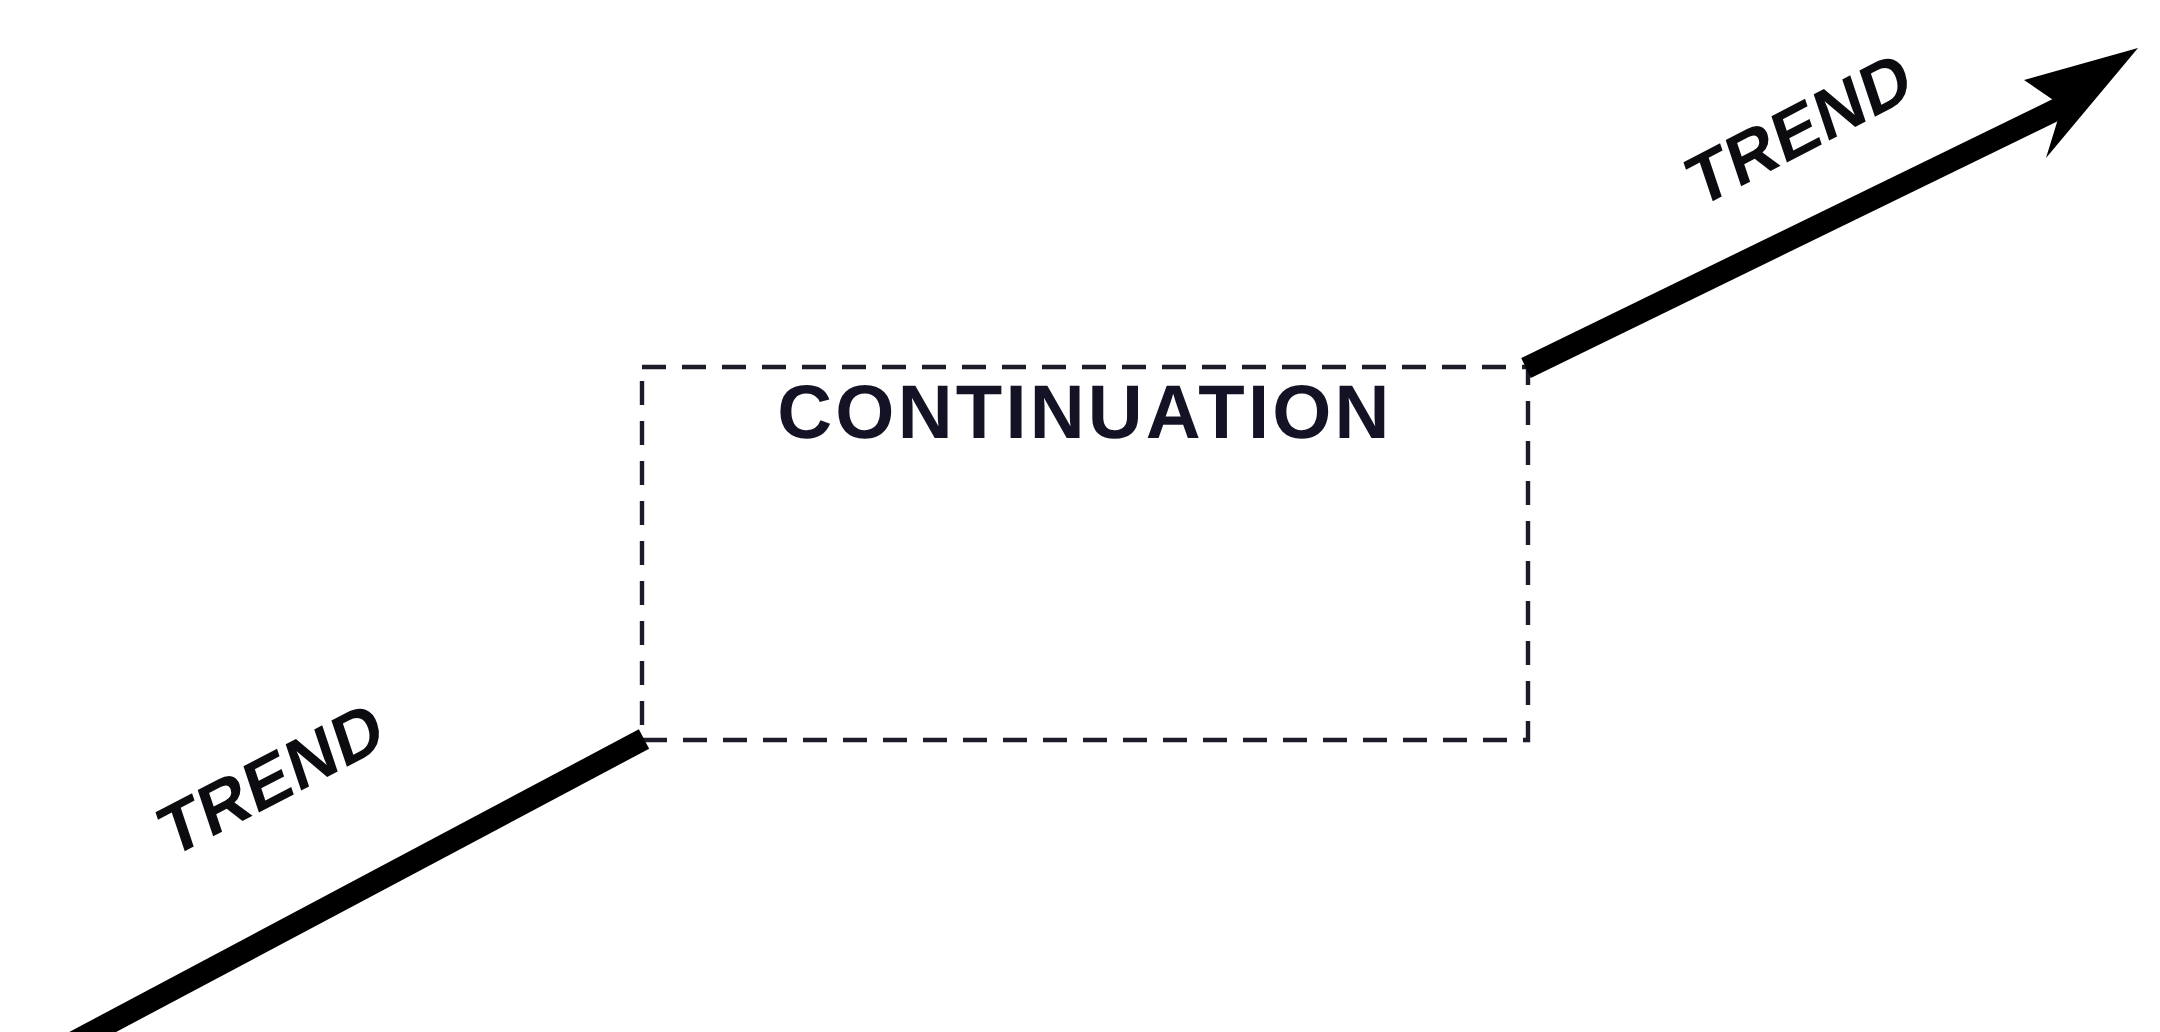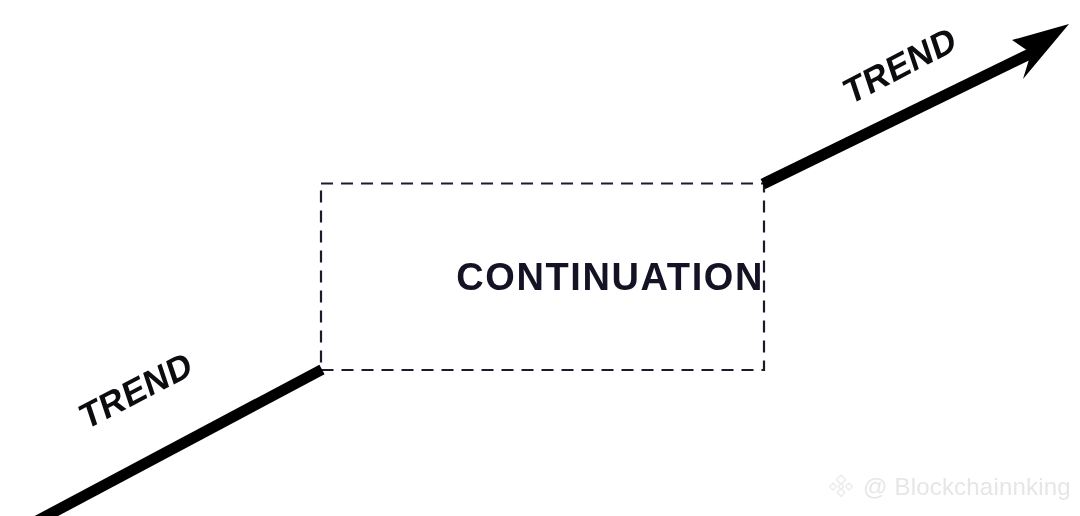--- a/index.html
+++ b/index.html
@@ -47,22 +47,22 @@
     top: 73px;
     transform: rotate(-27.5deg) skewX(-9deg);
   }
   #pattern-text {
     position: absolute;
     left: 321px;
     top: 183px;
     width: 443px;
     height: 187px;
     display: flex;
-    flex-direction: column;
-    align-items: flex-end;
+    flex-direction: row;
+    align-items: flex-start;
     justify-content: center;
     gap: 2px;
     pointer-events: none;
   }
   .pattern-line {
     font-family: "Liberation Sans", sans-serif;
     font-weight: bold;
     font-size: 38px;
     line-height: 48px;
     letter-spacing: 1.6px;
@@ -114,26 +114,14 @@
   </svg>
 
   <div class="trend-label" id="trend-label-lower">TREND</div>
 
   <div class="trend-label" id="trend-label-upper">TREND</div>
 
   <div id="pattern-text">
     <div class="pattern-line">CONTINUATION</div>
   </div>
 
-  <div id="watermark">
-    <svg id="watermark-logo" viewBox="0 0 32 32" xmlns="http://www.w3.org/2000/svg">
-      <g fill="none" stroke="#ececee" stroke-width="1.6" stroke-linejoin="round">
-        <path d="M16 3.2 L21 8.2 L16 13.2 L11 8.2 Z"></path>
-        <path d="M7.5 11.7 L11.2 15.4 L7.5 19.1 L3.8 15.4 Z"></path>
-        <path d="M24.5 11.7 L28.2 15.4 L24.5 19.1 L20.8 15.4 Z"></path>
-        <path d="M16 17.6 L20.2 21.8 L16 26 L11.8 21.8 Z"></path>
-        <path d="M16 12.2 L18.7 15.4 L16 18.6 L13.3 15.4 Z"></path>
-      </g>
-    </svg>
-    <span id="watermark-text">@ Blockchainnking</span>
-  </div>
 
 </div>
 
 </body></html>

